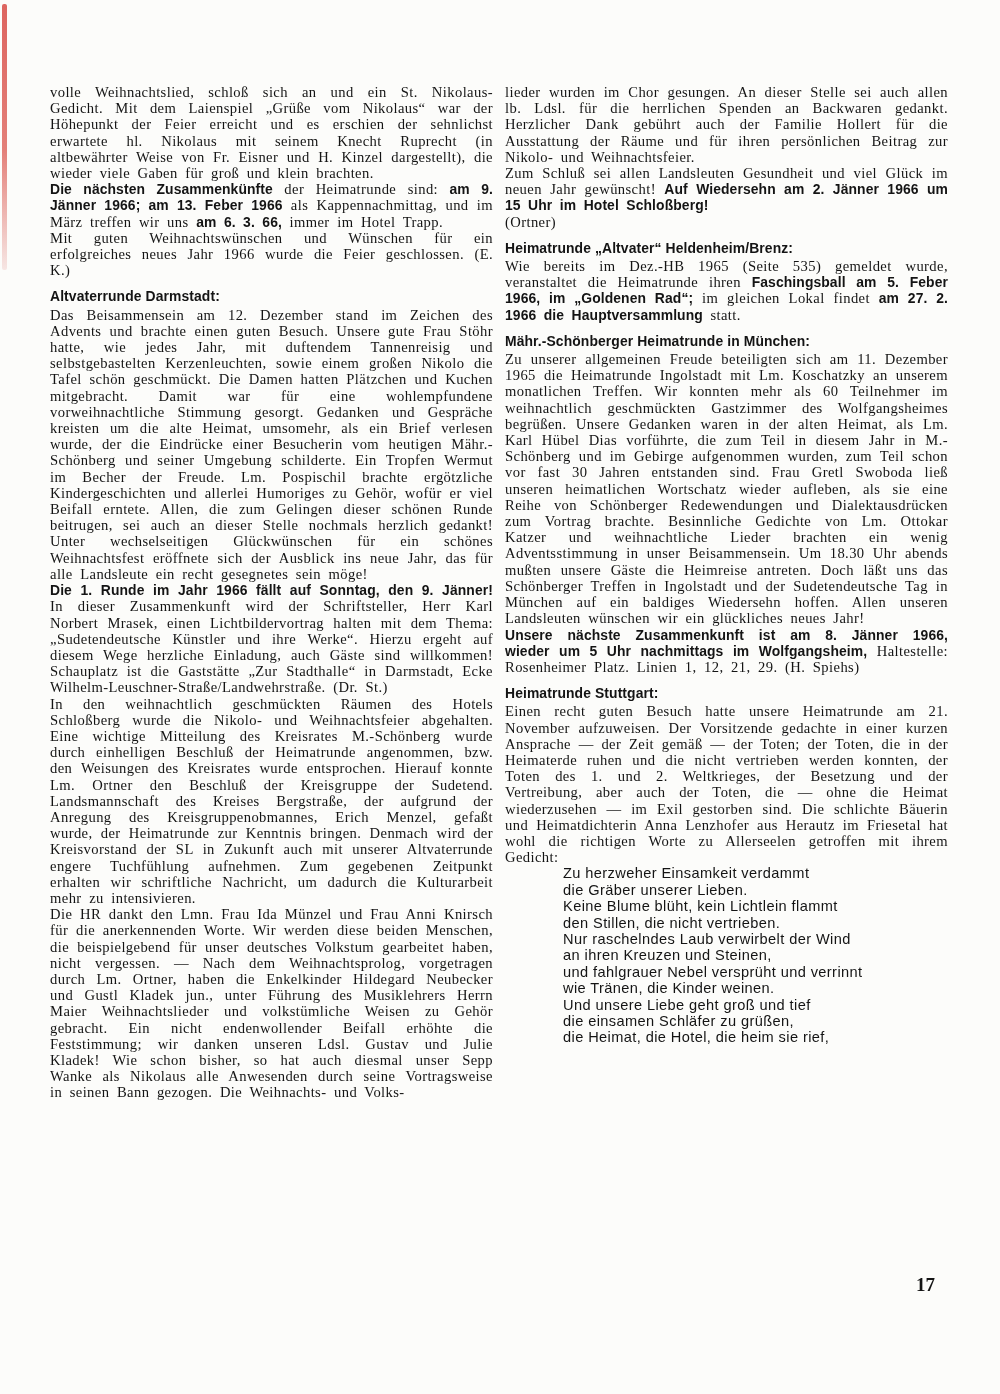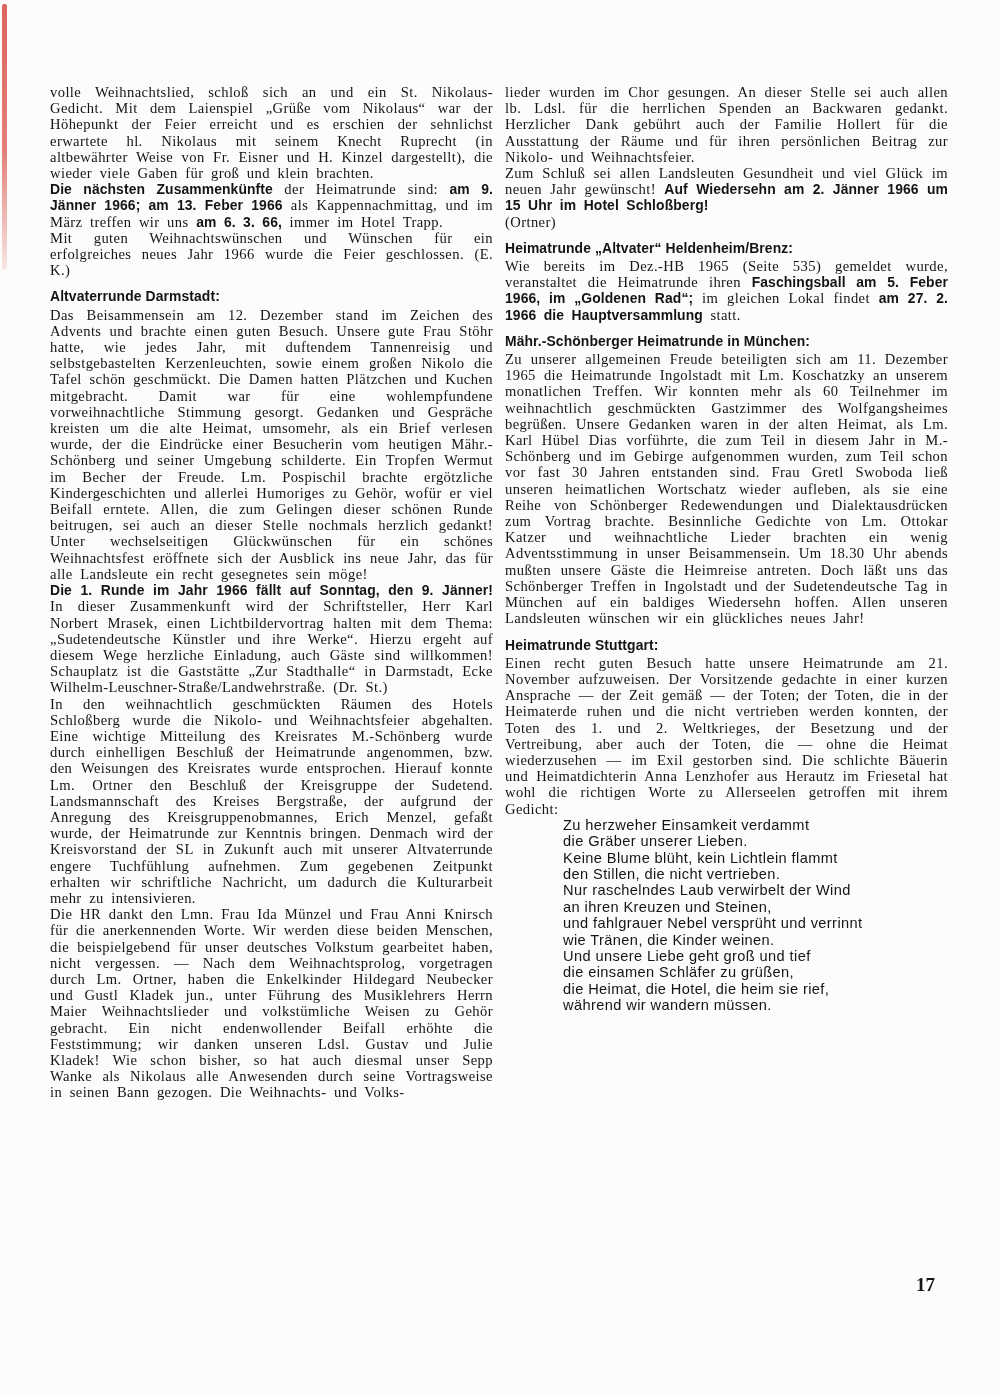--- a/index.html
+++ b/index.html
@@ -104,38 +104,38 @@
       <p class="para plain">(Ortner)</p>
 
       <div class="head">Heimatrunde „Altvater“ Heldenheim/Brenz:</div>
 
       <p class="para"><span>Wie bereits im Dez.-HB 1965 (Seite 535) gemeldet wurde, veranstaltet die Heimatrunde ihren </span><b class="bs">Faschingsball am 5. Feber 1966, im „Goldenen Rad“;</b><span> im gleichen Lokal findet </span><b class="bs">am 27. 2. 1966 die Hauptversammlung</b><span> statt.</span></p>
 
       <div class="head">Mähr.-Schönberger Heimatrunde in München:</div>
 
       <p class="para">Zu unserer allgemeinen Freude beteiligten sich am 11. Dezember 1965 die Heimatrunde Ingolstadt mit Lm. Koschatzky an unserem monatlichen Treffen. Wir konnten mehr als 60 Teilnehmer im weihnachtlich geschmückten Gastzimmer des Wolfgangsheimes begrüßen. Unsere Gedanken waren in der alten Heimat, als Lm. Karl Hübel Dias vorführte, die zum Teil in diesem Jahr in M.-Schönberg und im Gebirge aufgenommen wurden, zum Teil schon vor fast 30 Jahren entstanden sind. Frau Gretl Swoboda ließ unseren heimatlichen Wortschatz wieder aufleben, als sie eine Reihe von Schönberger Redewendungen und Dialektausdrücken zum Vortrag brachte. Besinnliche Gedichte von Lm. Ottokar Katzer und weihnachtliche Lieder brachten ein wenig Adventsstimmung in unser Beisammensein. Um 18.30 Uhr abends mußten unsere Gäste die Heimreise antreten. Doch läßt uns das Schönberger Treffen in Ingolstadt und der Sudetendeutsche Tag in München auf ein baldiges Wiedersehn hoffen. Allen unseren Landsleuten wünschen wir ein glückliches neues Jahr!</p>
 
+      <p class="para"><b class="bs">Unsere nächste Zusammenkunft ist am 8. Jänner 1966, wieder um 5 Uhr nachmittags im Wolfgangsheim,</b><span> Haltestelle: Rosenheimer Platz. Linien 1, 12, 21, 29. (H. Spiehs)</span></p>
 
       <div class="head">Heimatrunde Stuttgart:</div>
 
       <p class="para">Einen recht guten Besuch hatte unsere Heimatrunde am 21. November aufzuweisen. Der Vorsitzende gedachte in einer kurzen Ansprache — der Zeit gemäß — der Toten; der Toten, die in der Heimaterde ruhen und die nicht vertrieben werden konnten, der Toten des 1. und 2. Weltkrieges, der Besetzung und der Vertreibung, aber auch der Toten, die — ohne die Heimat wiederzusehen — im Exil gestorben sind. Die schlichte Bäuerin und Heimatdichterin Anna Lenzhofer aus Herautz im Friesetal hat wohl die richtigen Worte zu Allerseelen getroffen mit ihrem Gedicht:</p>
 
 
       <div class="poem">
         <div>Zu herzweher Einsamkeit verdammt</div>
         <div>die Gräber unserer Lieben.</div>
         <div>Keine Blume blüht, kein Lichtlein flammt</div>
         <div>den Stillen, die nicht vertrieben.</div>
         <div>Nur raschelndes Laub verwirbelt der Wind</div>
         <div>an ihren Kreuzen und Steinen,</div>
         <div>und fahlgrauer Nebel versprüht und verrinnt</div>
         <div>wie Tränen, die Kinder weinen.</div>
         <div>Und unsere Liebe geht groß und tief</div>
         <div>die einsamen Schläfer zu grüßen,</div>
         <div>die Heimat, die Hotel, die heim sie rief,</div>
-        <div>während wir wandern müssen.</div>
       </div>
 
     </div>
   </div>
 
   <div class="page-number">17</div>
 </div>
 
 </body></html>

